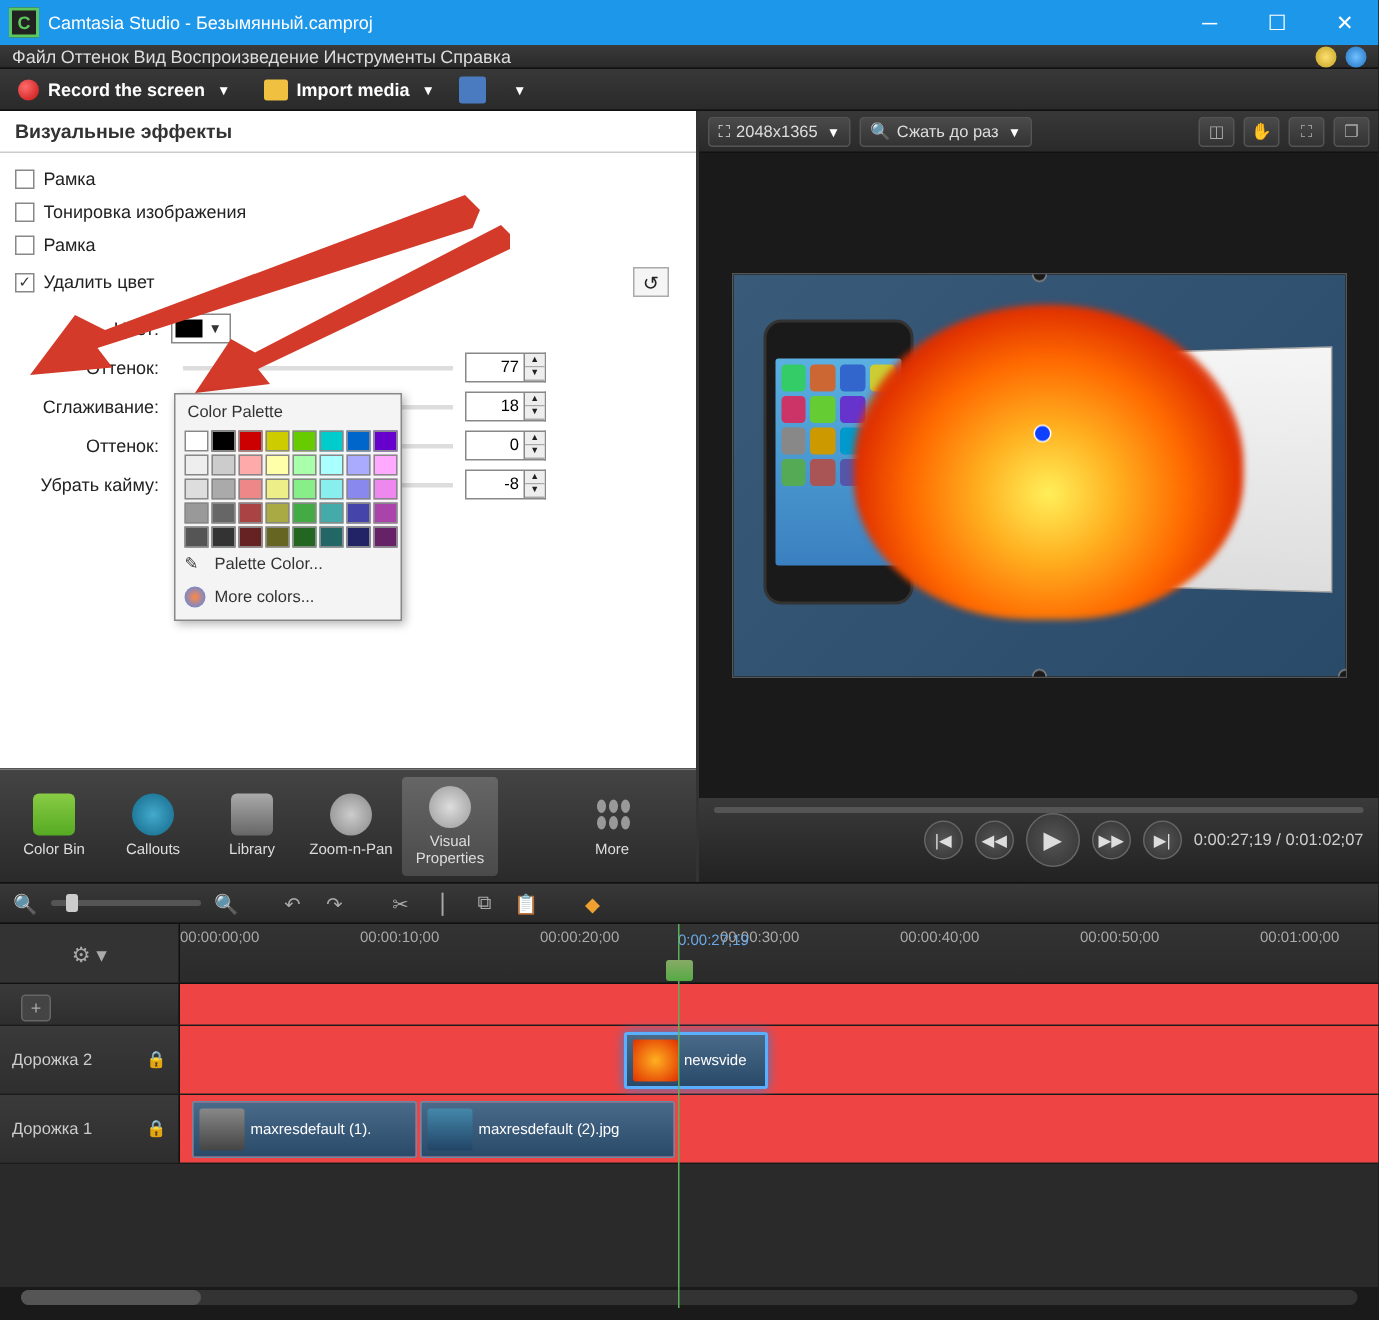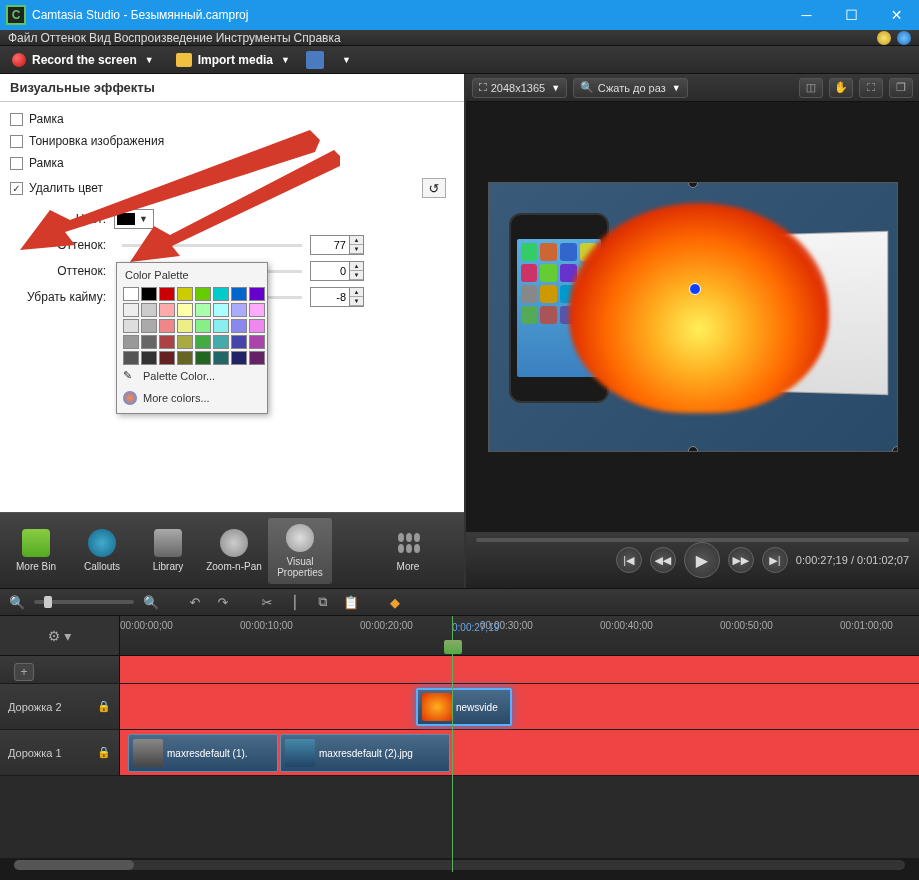--- a/index.html
+++ b/index.html
@@ -169,20 +169,29 @@
         <div class="param-row">
           <div class="param-label">Оттенок:</div>
           <div class="slider-track"></div>
           <input class="num-input" value="77" style="">
           <div class="spinner">
               <div>▲</div>
               <div>▼</div>
             </div>
         </div>
         <div class="param-row">
+          <div class="param-label">Сглаживание:</div>
+          <div class="slider-track"></div>
+          <input class="num-input" value="18" style="">
+          <div class="spinner">
+              <div>▲</div>
+              <div>▼</div>
+            </div>
+        </div>
+        <div class="param-row">
           <div class="param-label">Оттенок:</div>
           <div class="slider-track"></div>
           <input class="num-input" value="0" style="">
           <div class="spinner">
               <div>▲</div>
               <div>▼</div>
             </div>
         </div>
         <div class="param-row">
           <div class="param-label">Убрать кайму:</div>
@@ -192,21 +201,21 @@
               <div>▲</div>
               <div>▼</div>
             </div>
         </div>
       </div>
     </div>
     <div style="flex:1"></div>
     <div class="tab-strip">
       <div class="tab">
           <div class="tab-ico" style="background:linear-gradient(#8c4,#5a2)"></div>
-          <span>More Bin</span>
+          <span>Color Bin</span>
         </div>
       <div class="tab">
           <div class="tab-ico" style="background:radial-gradient(#4ac,#168);border-radius:50%"></div>
           <span>Callouts</span>
         </div>
       <div class="tab">
           <div class="tab-ico" style="background:linear-gradient(#aaa,#666)"></div>
           <span>Library</span>
         </div>
       <div class="tab">

